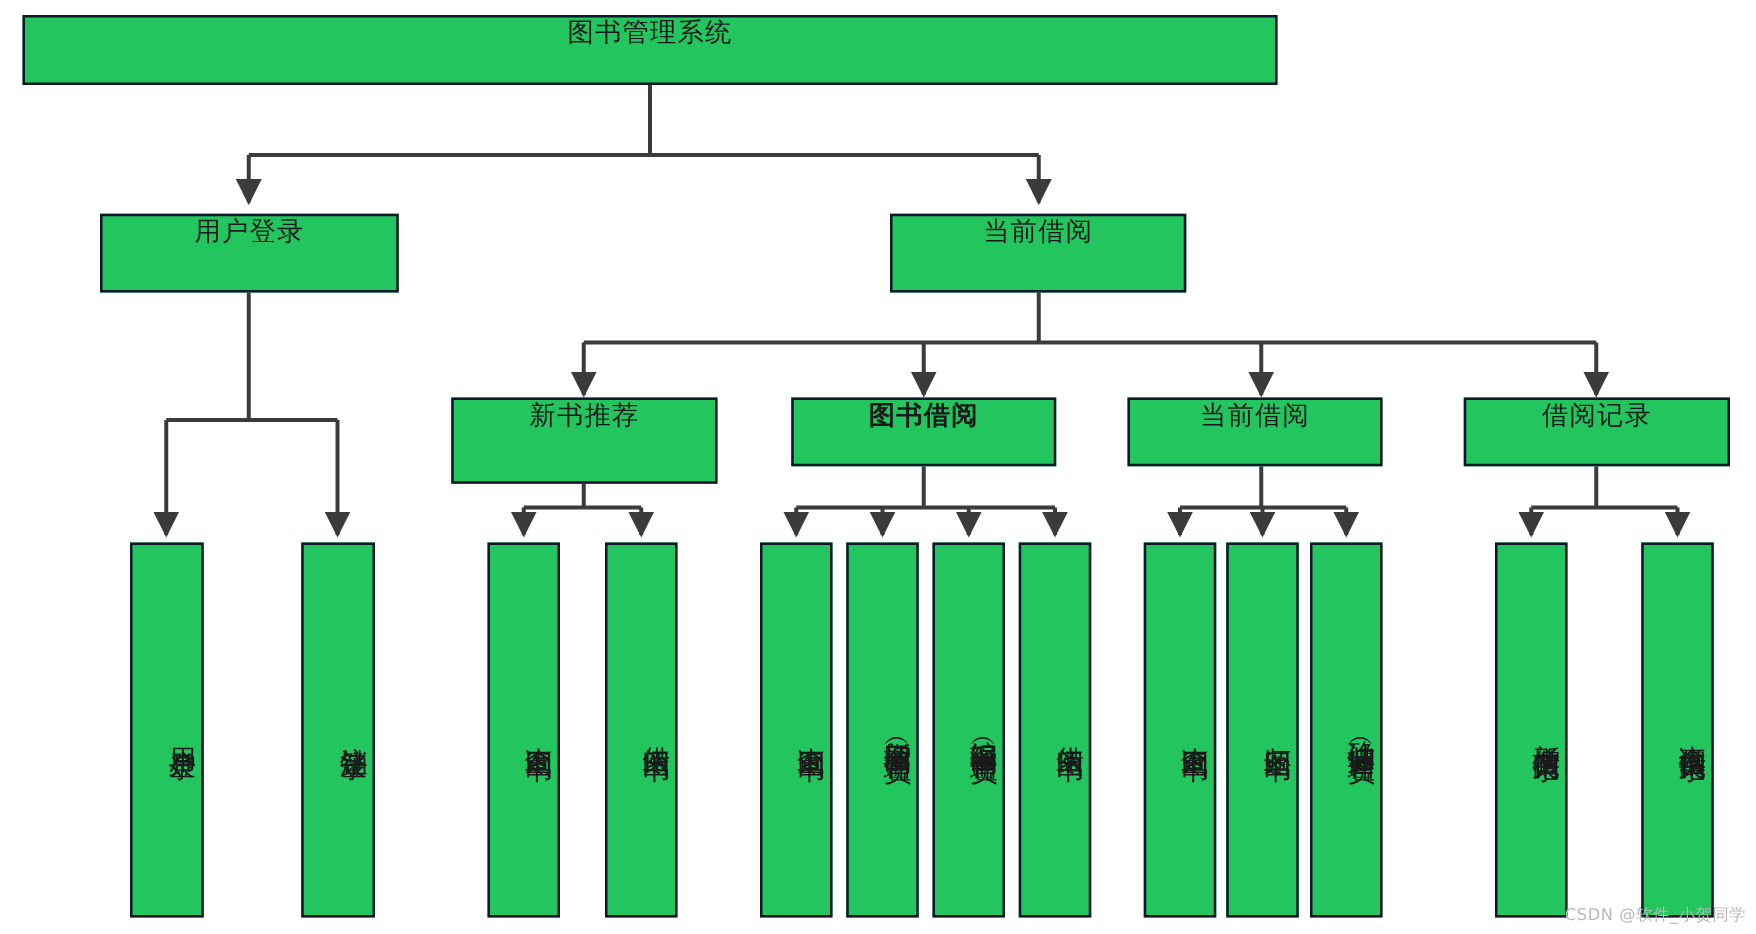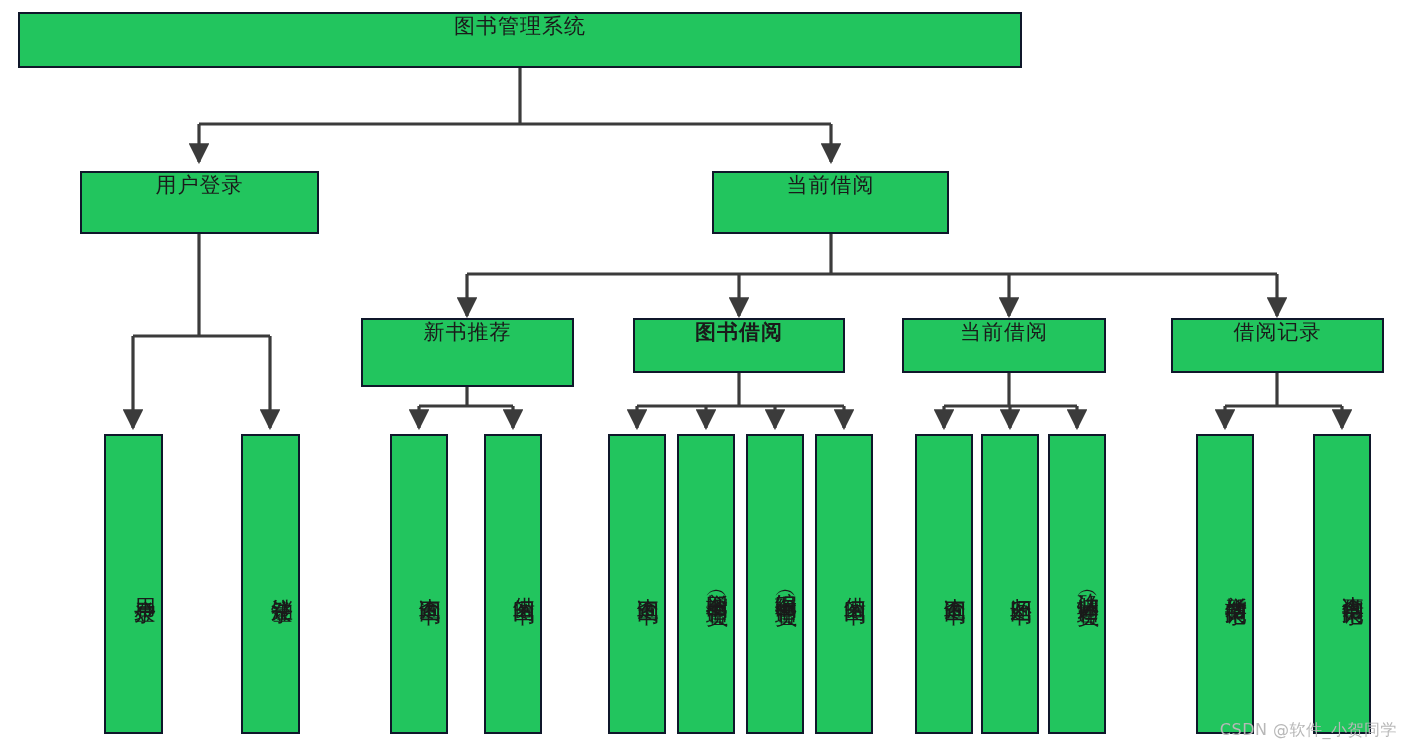--- a/index.html
+++ b/index.html
@@ -52,21 +52,21 @@
     writing-mode: vertical-rl;
     text-orientation: upright;
     display: block;
     text-align: center;
     max-height: 100%;
   }
   .watermark {
     position: absolute;
     right: 8px;
     bottom: 6px;
-    font-size: 16px;
+    font-size: 13px;
     color: #b8b8b8;
     letter-spacing: 0.5px;
     white-space: nowrap;
   }
 </style>
 </head>
 <body>
 
 <div id="canvas">
 

